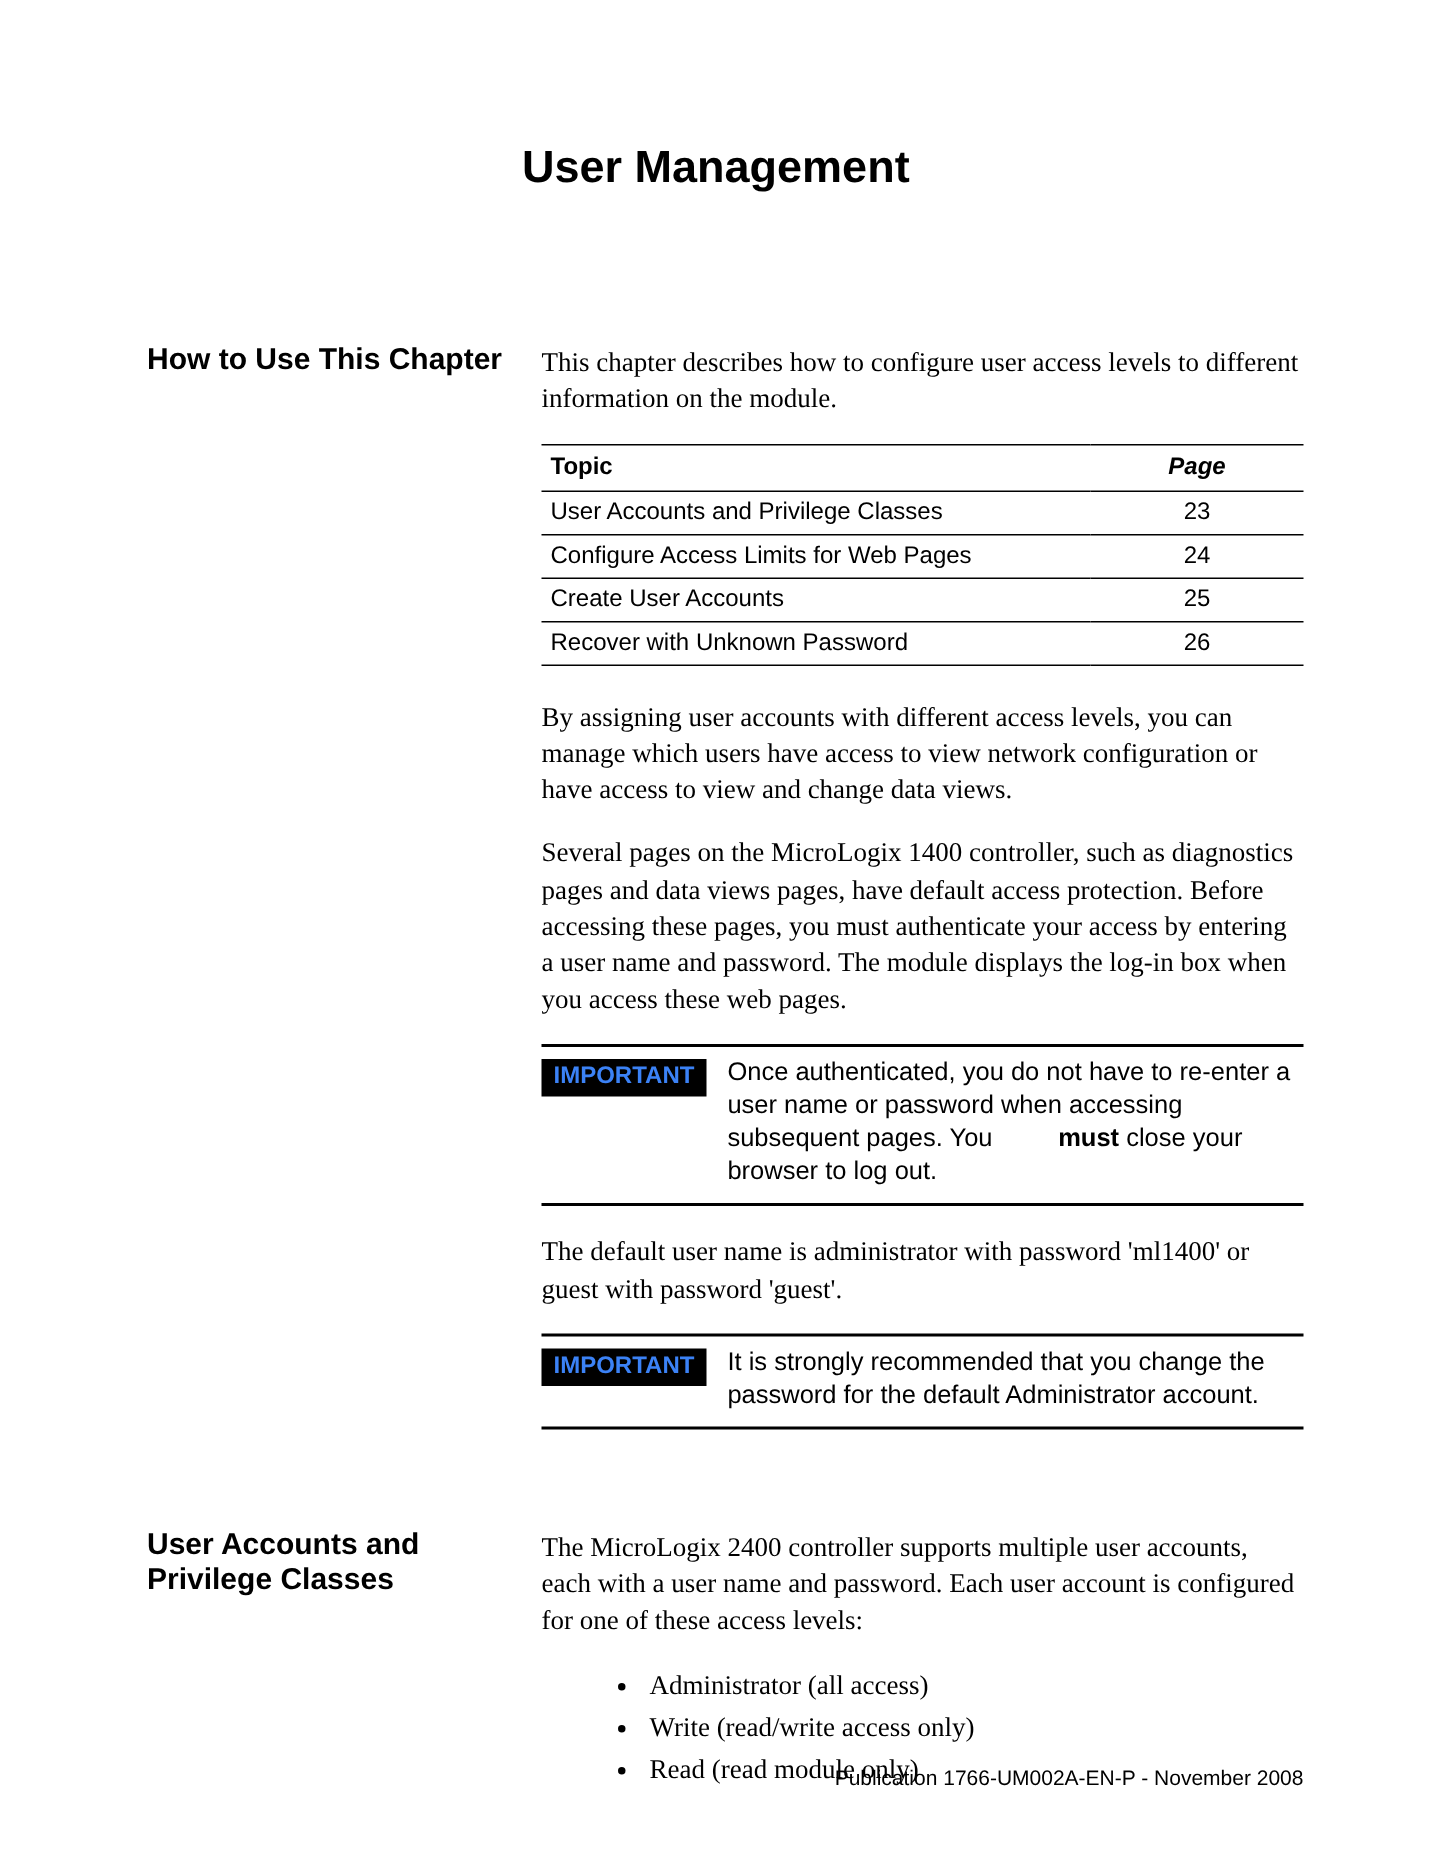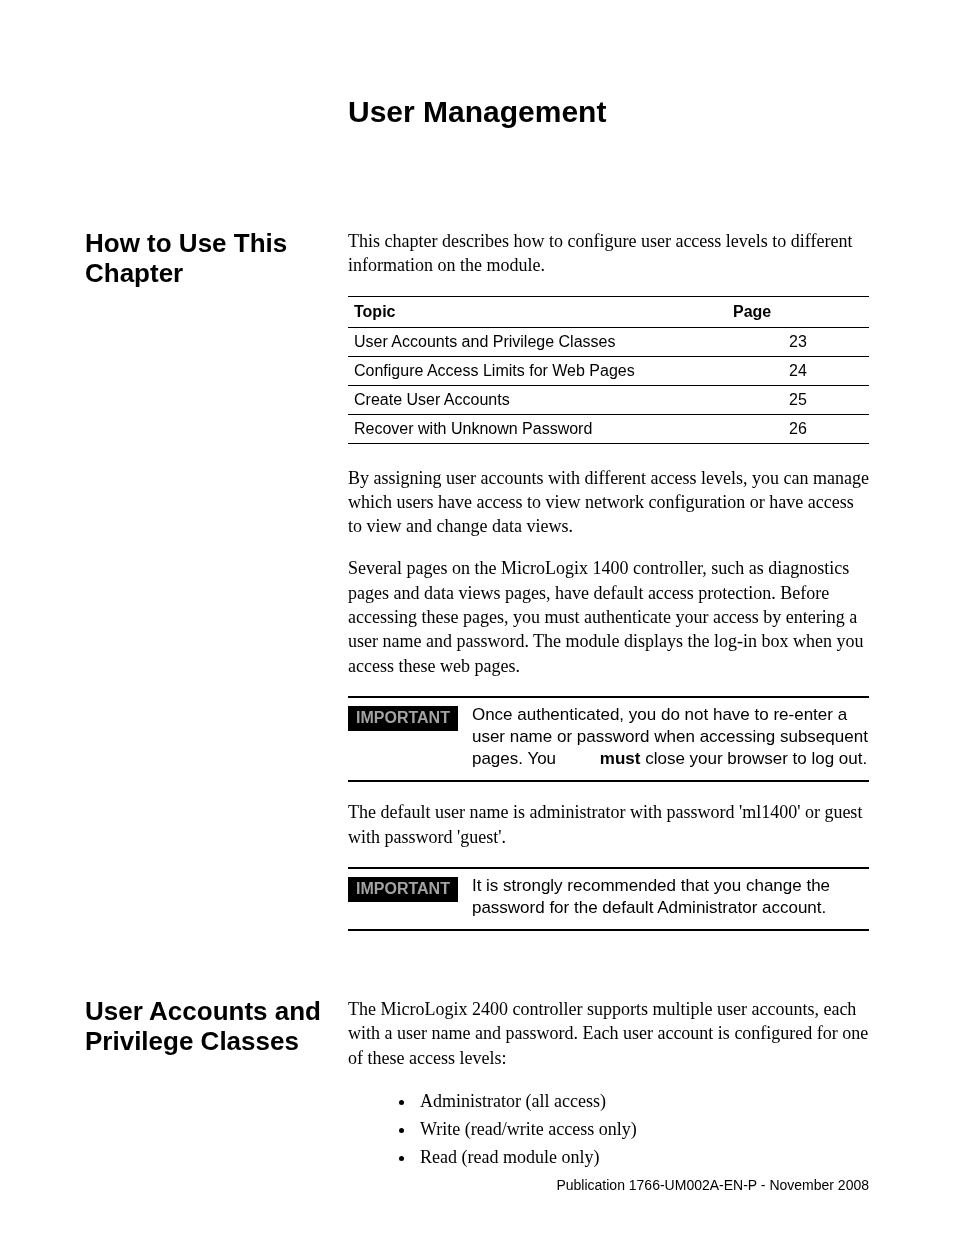--- a/index.html
+++ b/index.html
@@ -45,22 +45,23 @@
   }
   .layout {
     margin-top: 100px;
   }
   .row { display: flex; align-items: flex-start; }
   .left {
     width: 263px;
     flex: 0 0 263px;
     font-family: "Arial Narrow", Arial, sans-serif;
     font-weight: bold;
-    font-size: 26px;
+    font-size: 20px;
     line-height: 1.15;
+    margin-left: 13px;
   }
   .right { flex: 1; }
   .right p.body {
     font-size: 18px;
     line-height: 1.35;
     margin: 0 0 18px 0;
   }
   table.topics {
     width: 100%;
     border-collapse: collapse;
@@ -68,40 +69,40 @@
     font-size: 16px;
     margin: 14px 0 22px 0;
   }
   table.topics th {
     border-top: 1.5px solid #000;
     border-bottom: 1.5px solid #000;
     text-align: left;
     font-weight: bold;
     padding: 6px 6px;
   }
-  table.topics th.pg { width: 130px; }
+  table.topics th.pg { text-align: center; width: 130px; font-style: italic; }
   table.topics td {
     border-bottom: 1px solid #000;
     padding: 5px 6px;
   }
   table.topics tr:last-child td { border-bottom: 1.5px solid #000; }
   table.topics td.pg { text-align: center; }
   .important-box {
     border-top: 2px solid #000;
     border-bottom: 2px solid #000;
     padding: 6px 0 10px 0;
     display: flex;
     align-items: flex-start;
     gap: 14px;
     margin: 8px 0 18px 0;
     font-family: "Arial Narrow", Arial, sans-serif;
   }
   .important-label {
     background: #000;
-    color: #a3a3a3;
+    color: #3b82f6;
     font-weight: bold;
     font-size: 16px;
     padding: 3px 8px 4px 8px;
     flex: 0 0 auto;
     margin-top: 2px;
   }
   .important-text {
     font-size: 17px;
     line-height: 1.3;
   }

